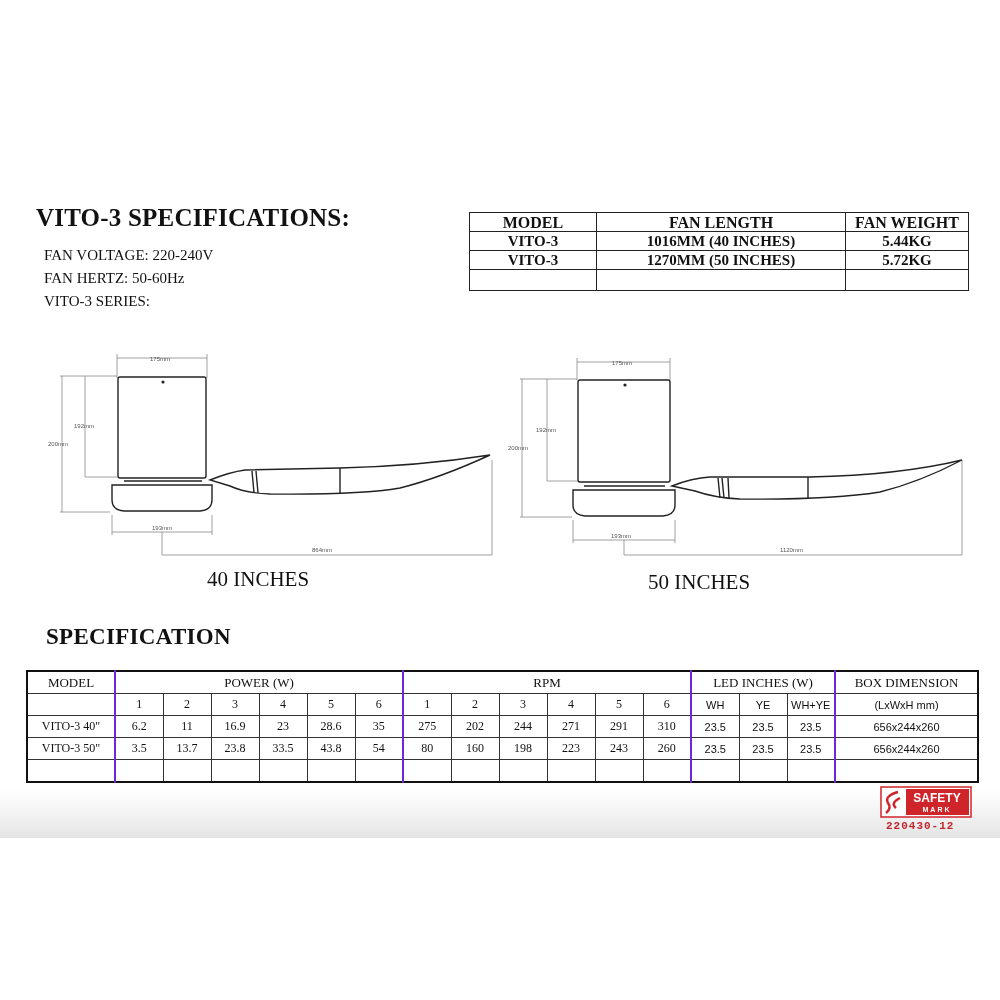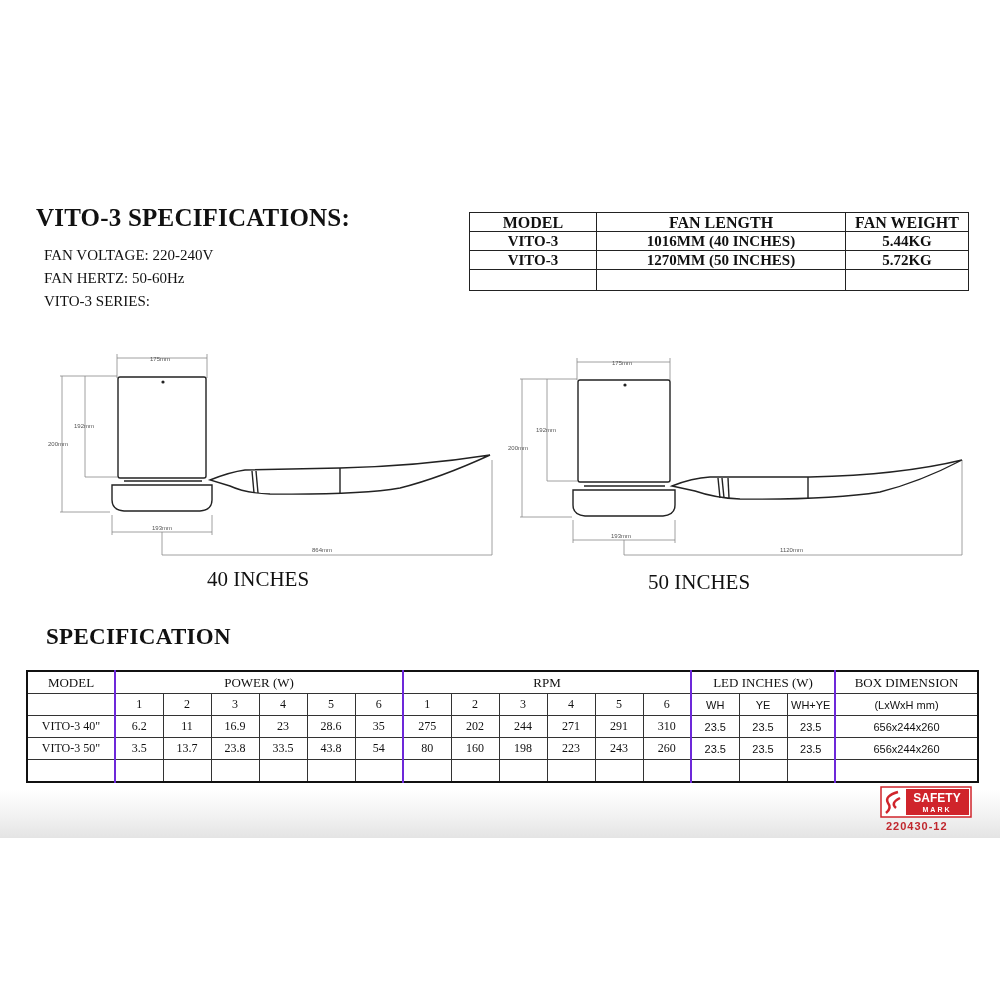--- a/index.html
+++ b/index.html
@@ -16,21 +16,21 @@
   .spec-title { left:30px; top:624px; font-size:23px; font-weight:bold; letter-spacing:0.3px;margin-left:16px; }
   .spec-table { left:26px; top:670px; width:953px; font-size:12px; }
   .spec-table td { border:1px solid #333; text-align:center; height:21px; padding:0; }
   .spec-table .hdr td { font-size:13px; }
   .spec-table td.thick-l { border-left:2px solid #6d28d9; }
   .spec-table { border:2px solid #111; }
   .sans { font-family:Liberation Sans, sans-serif; font-size:11px; }
   .gray-band { left:0; top:790px; width:1000px; height:48px;
                background:linear-gradient(to bottom, #ffffff 0%, #f0f0f0 60%, #e4e4e4 100%); }
   .safety { left:880px; top:786px; width:92px; height:40px; }
-  .safety-code { left:886px; top:820px; font-family:Liberation Sans, sans-serif; font-size:11px;
+  .safety-code { left:886px; top:820px; font-family:Liberation Mono, monospace; font-size:11px;
                  font-weight:bold; color:#c0272d; letter-spacing:1px; }
   .dim-lbl { font-family:"Liberation Sans", sans-serif; font-size:6px; fill:#555; }
 </style>
 </head>
 <body>
 
 <div class="abs title">VITO-3 SPECIFICATIONS:</div>
 <div class="abs spec-line" style="top:247px">FAN VOLTAGE: 220-240V</div>
 <div class="abs spec-line" style="top:270px">FAN HERTZ: 50-60Hz</div>
 <div class="abs spec-line" style="top:293px">VITO-3 SERIES:</div>

